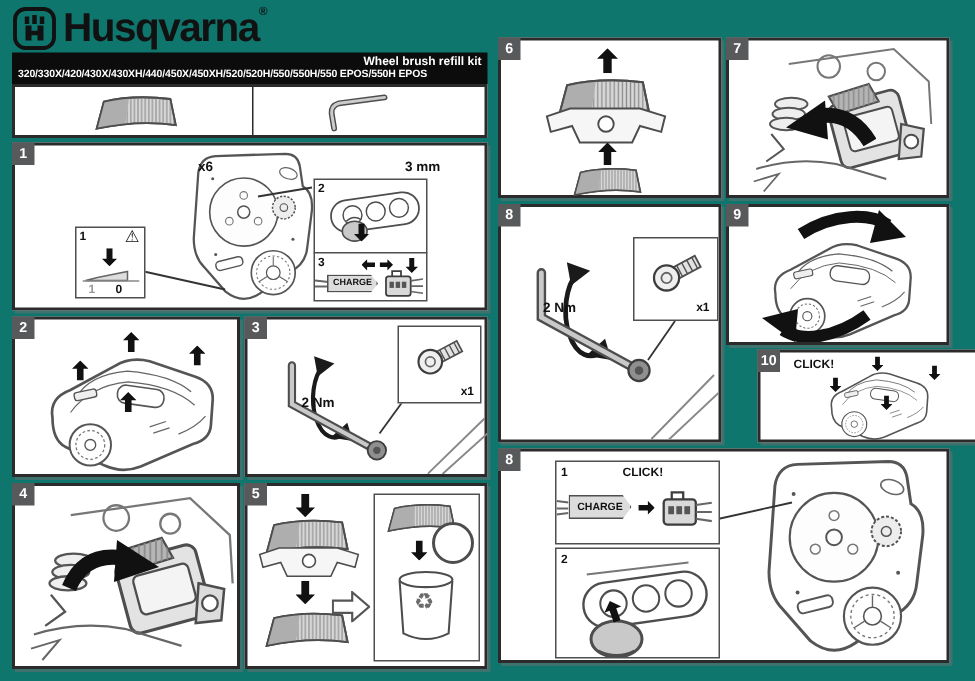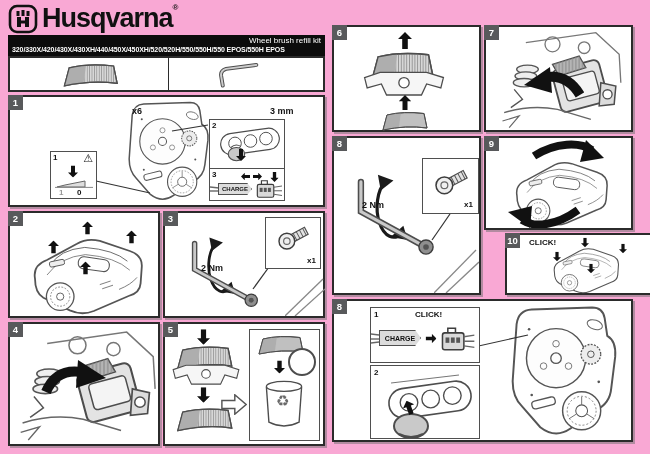--- a/index.html
+++ b/index.html
@@ -1,26 +1,26 @@
 <!DOCTYPE html>
 <html><head>
 <meta charset="utf-8">
 <style>
   html,body{margin:0;padding:0;background:#fff;}
   *{box-sizing:border-box;font-family:"Liberation Sans",sans-serif;}
-  .sheet{position:relative;width:650px;height:454px;background:#f9a8d4;overflow:hidden;}
+  .sheet{position:relative;width:650px;height:454px;background:#0f766e;overflow:hidden;}
   .abs{position:absolute;}
   
   .brand{display:flex;align-items:center;gap:4px;}
   .brand-text{font-size:27px;font-weight:700;color:#111;letter-spacing:-1px;}
   .reg{font-size:8px;font-weight:700;vertical-align:top;color:#111;}
   .product{font-size:19px;font-weight:700;color:#111;letter-spacing:-0.3px;transform:scale(1.08,1.18);transform-origin:left center;}
   
   .titlebar{background:#0c0c0c;color:#fff;padding:1px 4px 2px 4px;}
-  .titlebar .l1{font-size:8px;font-weight:400;text-align:right;line-height:9px;}
+  .titlebar .l1{font-size:8px;font-weight:700;text-align:right;line-height:9px;}
   .titlebar .l2{font-size:7px;font-weight:700;text-align:left;line-height:9px;white-space:nowrap;letter-spacing:-0.1px;}
   
   .panel{position:absolute;border:2px solid #2b2b2b;background:#fff;box-shadow:2px 2px 0 rgba(110,110,110,.5);}
   .badge{position:absolute;top:-2px;left:-2px;min-width:15px;height:15px;padding:0 2px;background:#58595b;color:#fff;
          font-size:9.5px;font-weight:700;display:flex;align-items:center;justify-content:center;z-index:5;}
   .callout{position:absolute;border:1.5px solid #4f4f4f;background:#fff;z-index:3;}
   .lbl{position:absolute;font-weight:700;color:#111;z-index:4;}
   .s9{font-size:9px;margin-top:36px;} .s8{font-size:8px;}
   .arr{position:absolute;z-index:4;}
   svg{display:block;}

